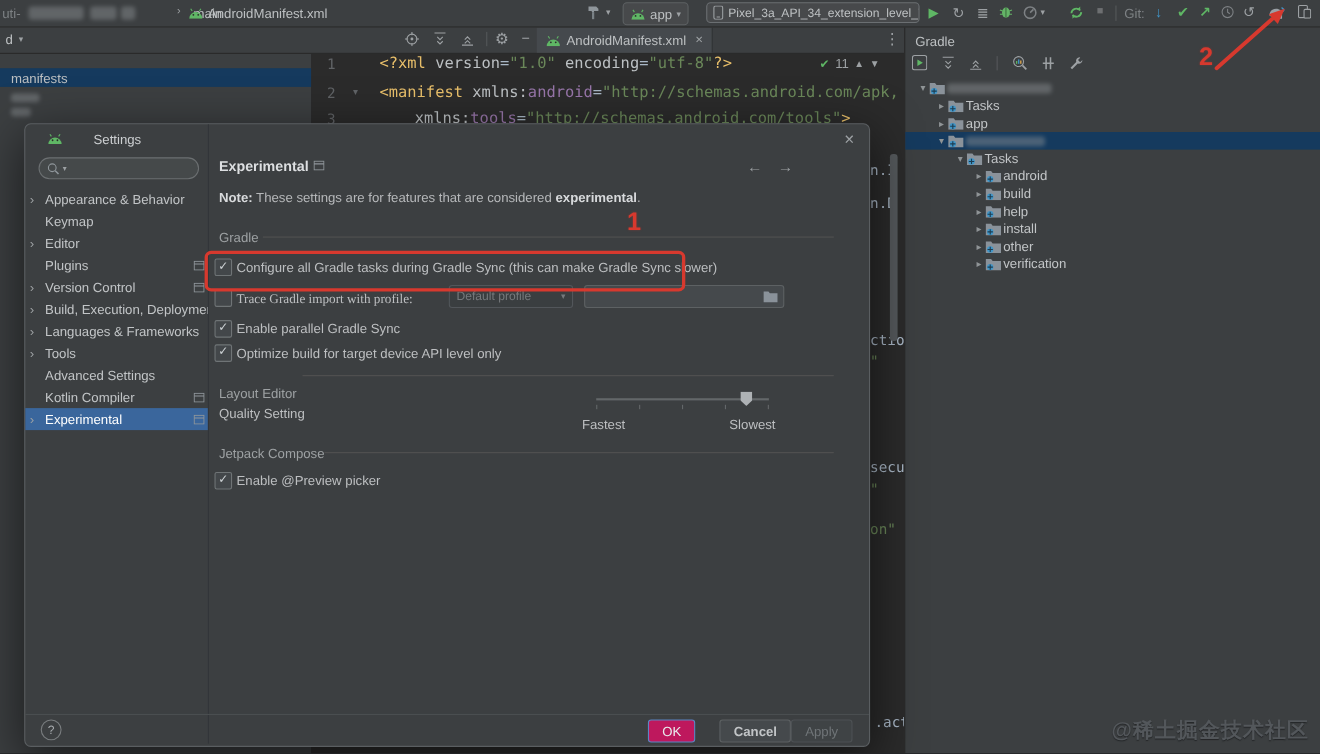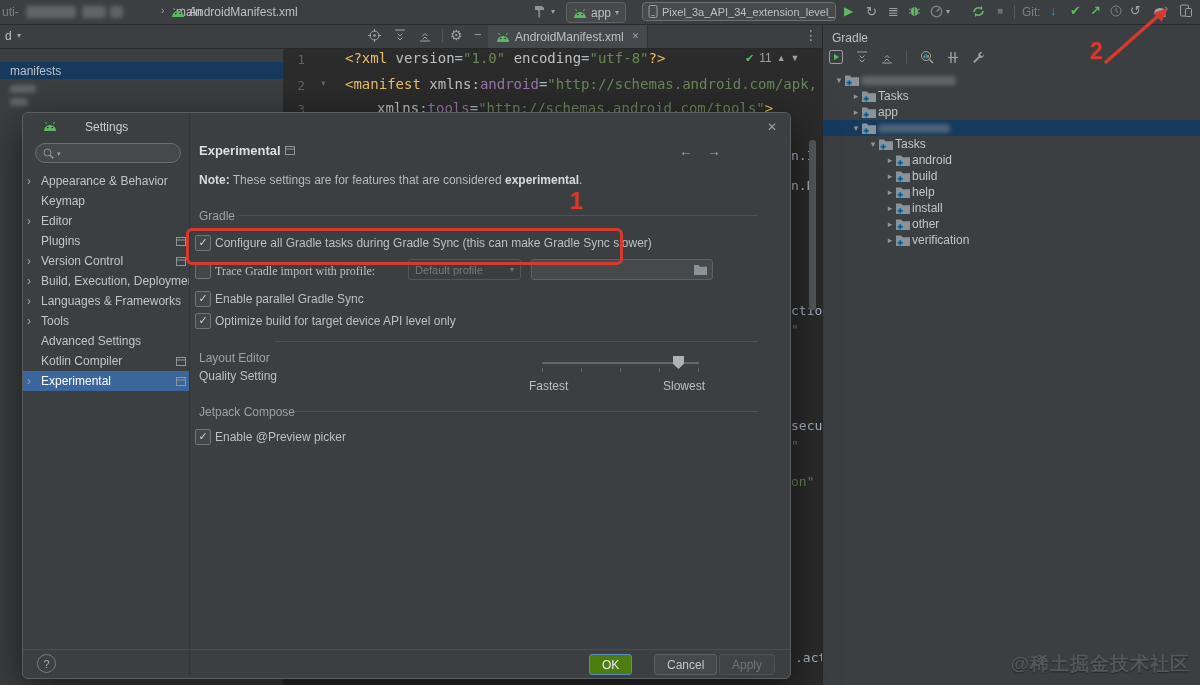--- a/index.html
+++ b/index.html
@@ -38,21 +38,21 @@
   .sb-row .chev{width:12px;margin-left:4px;color:#9da1a4;font-size:12px;flex:0 0 12px;}
   .sb-row .lbl{margin-left:2px;flex:1;overflow:hidden;white-space:nowrap;}
   .sb-row .wic{flex:0 0 16px;}
   .sect{color:#9da1a3;font-size:12px;white-space:nowrap;}
   .hr{position:absolute;height:1px;background:#515151;}
   .cb{position:absolute;width:14px;height:14px;background:#43474a;border:1px solid #6f7476;border-radius:2px;
     color:#cdd2d5;font-size:11px;line-height:13px;text-align:center;}
   .cblabel{position:absolute;color:#bdbfc1;font-size:12px;white-space:nowrap;}
   .btn{position:absolute;height:21px;border-radius:3px;font-size:12px;display:flex;align-items:center;justify-content:center;
     background:#45494c;border:1px solid #5d6163;color:#c2c5c7;padding:0 12px;box-sizing:border-box;}
-  .btn.primary{background:#4d7c0f;border-color:#5b86c4;color:#e9ecee;}
+  .btn.primary{background:#be185d;border-color:#5b86c4;color:#e9ecee;}
   .btn.disabled{background:#3f4345;border-color:#4d5154;color:#707578;}
   
   .red{color:#d7392e;font-weight:bold;font-size:23px;z-index:10;text-shadow:0 0 2px rgba(215,57,46,.4);}
   #redrect{left:186px;top:228px;width:431px;height:31px;border:3px solid #d7392e;border-radius:6px;z-index:10;pointer-events:none;}
   #watermark{right:10px;top:651px;font-size:19px;font-weight:bold;color:#53575b;letter-spacing:1px;
     text-shadow:0 1px 1px #232527;z-index:12;}
   svg{display:block;}
 </style>
 </head>
 <body>
@@ -595,21 +595,21 @@
     <div class="cb" style="left:172px;top:316px;">✓</div>
     <span class="cblabel" style="left:192px;top:317px;">Enable @Preview picker</span>
 
     <div class="hr" style="left:0;top:536px;width:767px;background:#4a4e50;"></div>
     <div class="abs" style="left:14px;top:541px;width:17px;height:17px;border:1px solid #787c7e;border-radius:50%;color:#a6abae;font-size:11px;display:flex;align-items:center;justify-content:center;">
         <span>?</span>
       </div>
     <div class="btn primary" style="left:566px;top:541px;">
         <span>OK</span>
       </div>
-    <div class="btn" style="left:631px;top:541px;">
+    <div class="btn" style="left:631px;top:541px;font-weight:bold;">
         <span>Cancel</span>
       </div>
     <div class="btn disabled" style="left:696px;top:541px;">
         <span>Apply</span>
       </div>
   </div>
 
   <div id="redrect" class="abs"></div>
   <span class="abs red" style="left:570px;top:188px;">1</span>
   <span class="abs red" style="left:1090px;top:38px;">2</span>

